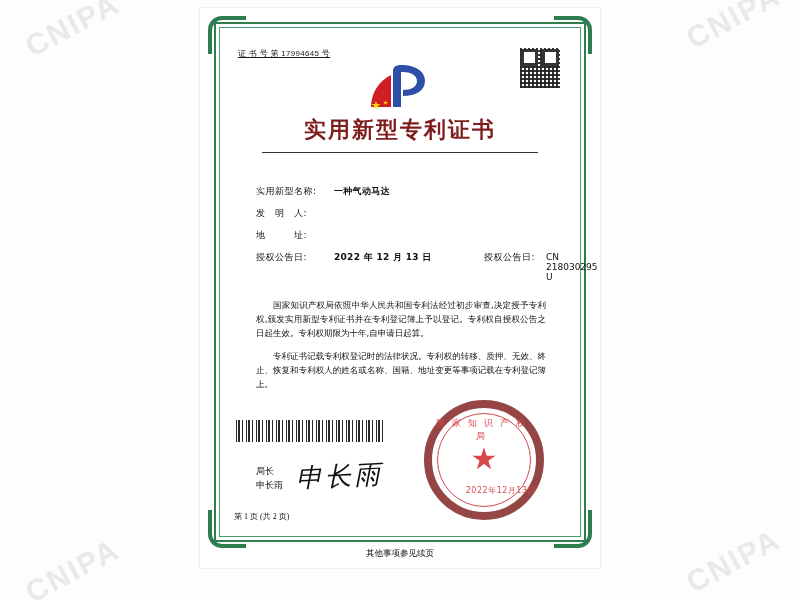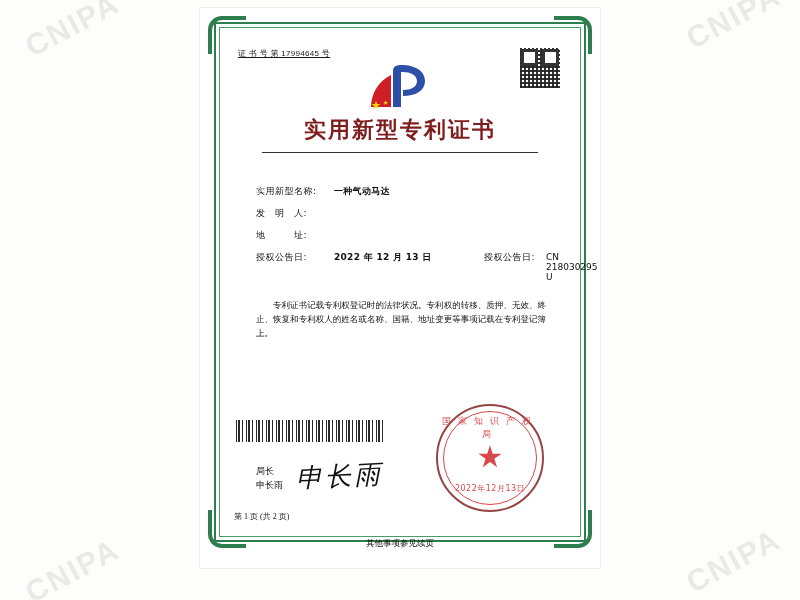--- a/index.html
+++ b/index.html
@@ -207,24 +207,24 @@
     font-family: "DejaVu Serif", "Liberation Serif", serif;
     font-style: italic;
     letter-spacing: 3px;
     transform: rotate(-3deg);
   }
 
   
   .seal {
     position: absolute;
     right: 22px;
-    bottom: 16px;
+    bottom: 8px;
     width: 104px;
     height: 104px;
-    border: 2px solid #7f1d1d;
+    border: 8px solid #7f1d1d;
     border-radius: 50%;
     opacity: 0.82;
   }
   .seal .ring2 {
     position: absolute;
     left: 5px; top: 5px; right: 5px; bottom: 5px;
     border: 1px solid #cf1f25;
     border-radius: 50%;
   }
   .seal .star {
@@ -240,40 +240,40 @@
     left: 0; right: 0; top: 9px;
     text-align: center;
     font-size: 9px;
     color: #cf1f25;
     letter-spacing: 7px;
     font-family: "DejaVu Sans", "Liberation Sans", sans-serif;
   }
   .seal .seal-date {
     position: absolute;
     left: 0; right: 0; bottom: 16px;
-    text-align: center;
+    text-align: right;
     font-size: 8px;
     color: #cf1f25;
     letter-spacing: 0.5px;
     font-family: "DejaVu Sans", "Liberation Sans", sans-serif;
   }
 
   .page-no {
     position: absolute;
     left: 0; right: 0;
     bottom: 6px;
     font-size: 8px;
     color: #111;
     font-family: Liberation Serif, serif;
   }
 
   .footnote {
     position: absolute;
     left: 0; right: 0;
-    bottom: 18px;
+    bottom: 8px;
     text-align: center;
     font-size: 8.5px;
     color: #111;
     font-family: "DejaVu Sans", "Liberation Sans", sans-serif;
   }
 </style>
 </head>
 <body>
 
 <div id="page">
@@ -327,20 +327,21 @@
         </div>
         <div class="row two">
           <span class="lbl">授权公告日:</span>
           <span class="val">2022 年 12 月 13 日</span>
           <span class="lbl2">授权公告日:</span>
           <span class="val2">CN 218030295 U</span>
         </div>
       </div>
 
       <div class="para-wrap">
+        <p class="para">国家知识产权局依照中华人民共和国专利法经过初步审查,决定授予专利权,颁发实用新型专利证书并在专利登记簿上予以登记。专利权自授权公告之日起生效。专利权期限为十年,自申请日起算。</p>
         <p class="para">专利证书记载专利权登记时的法律状况。专利权的转移、质押、无效、终止、恢复和专利权人的姓名或名称、国籍、地址变更等事项记载在专利登记簿上。</p>
       </div>
 
       <div class="barcode"></div>
 
       <div class="sig-block">
         <div>局长</div>
         <div>申长雨</div>
       </div>
       <div class="handwriting">申长雨</div>

